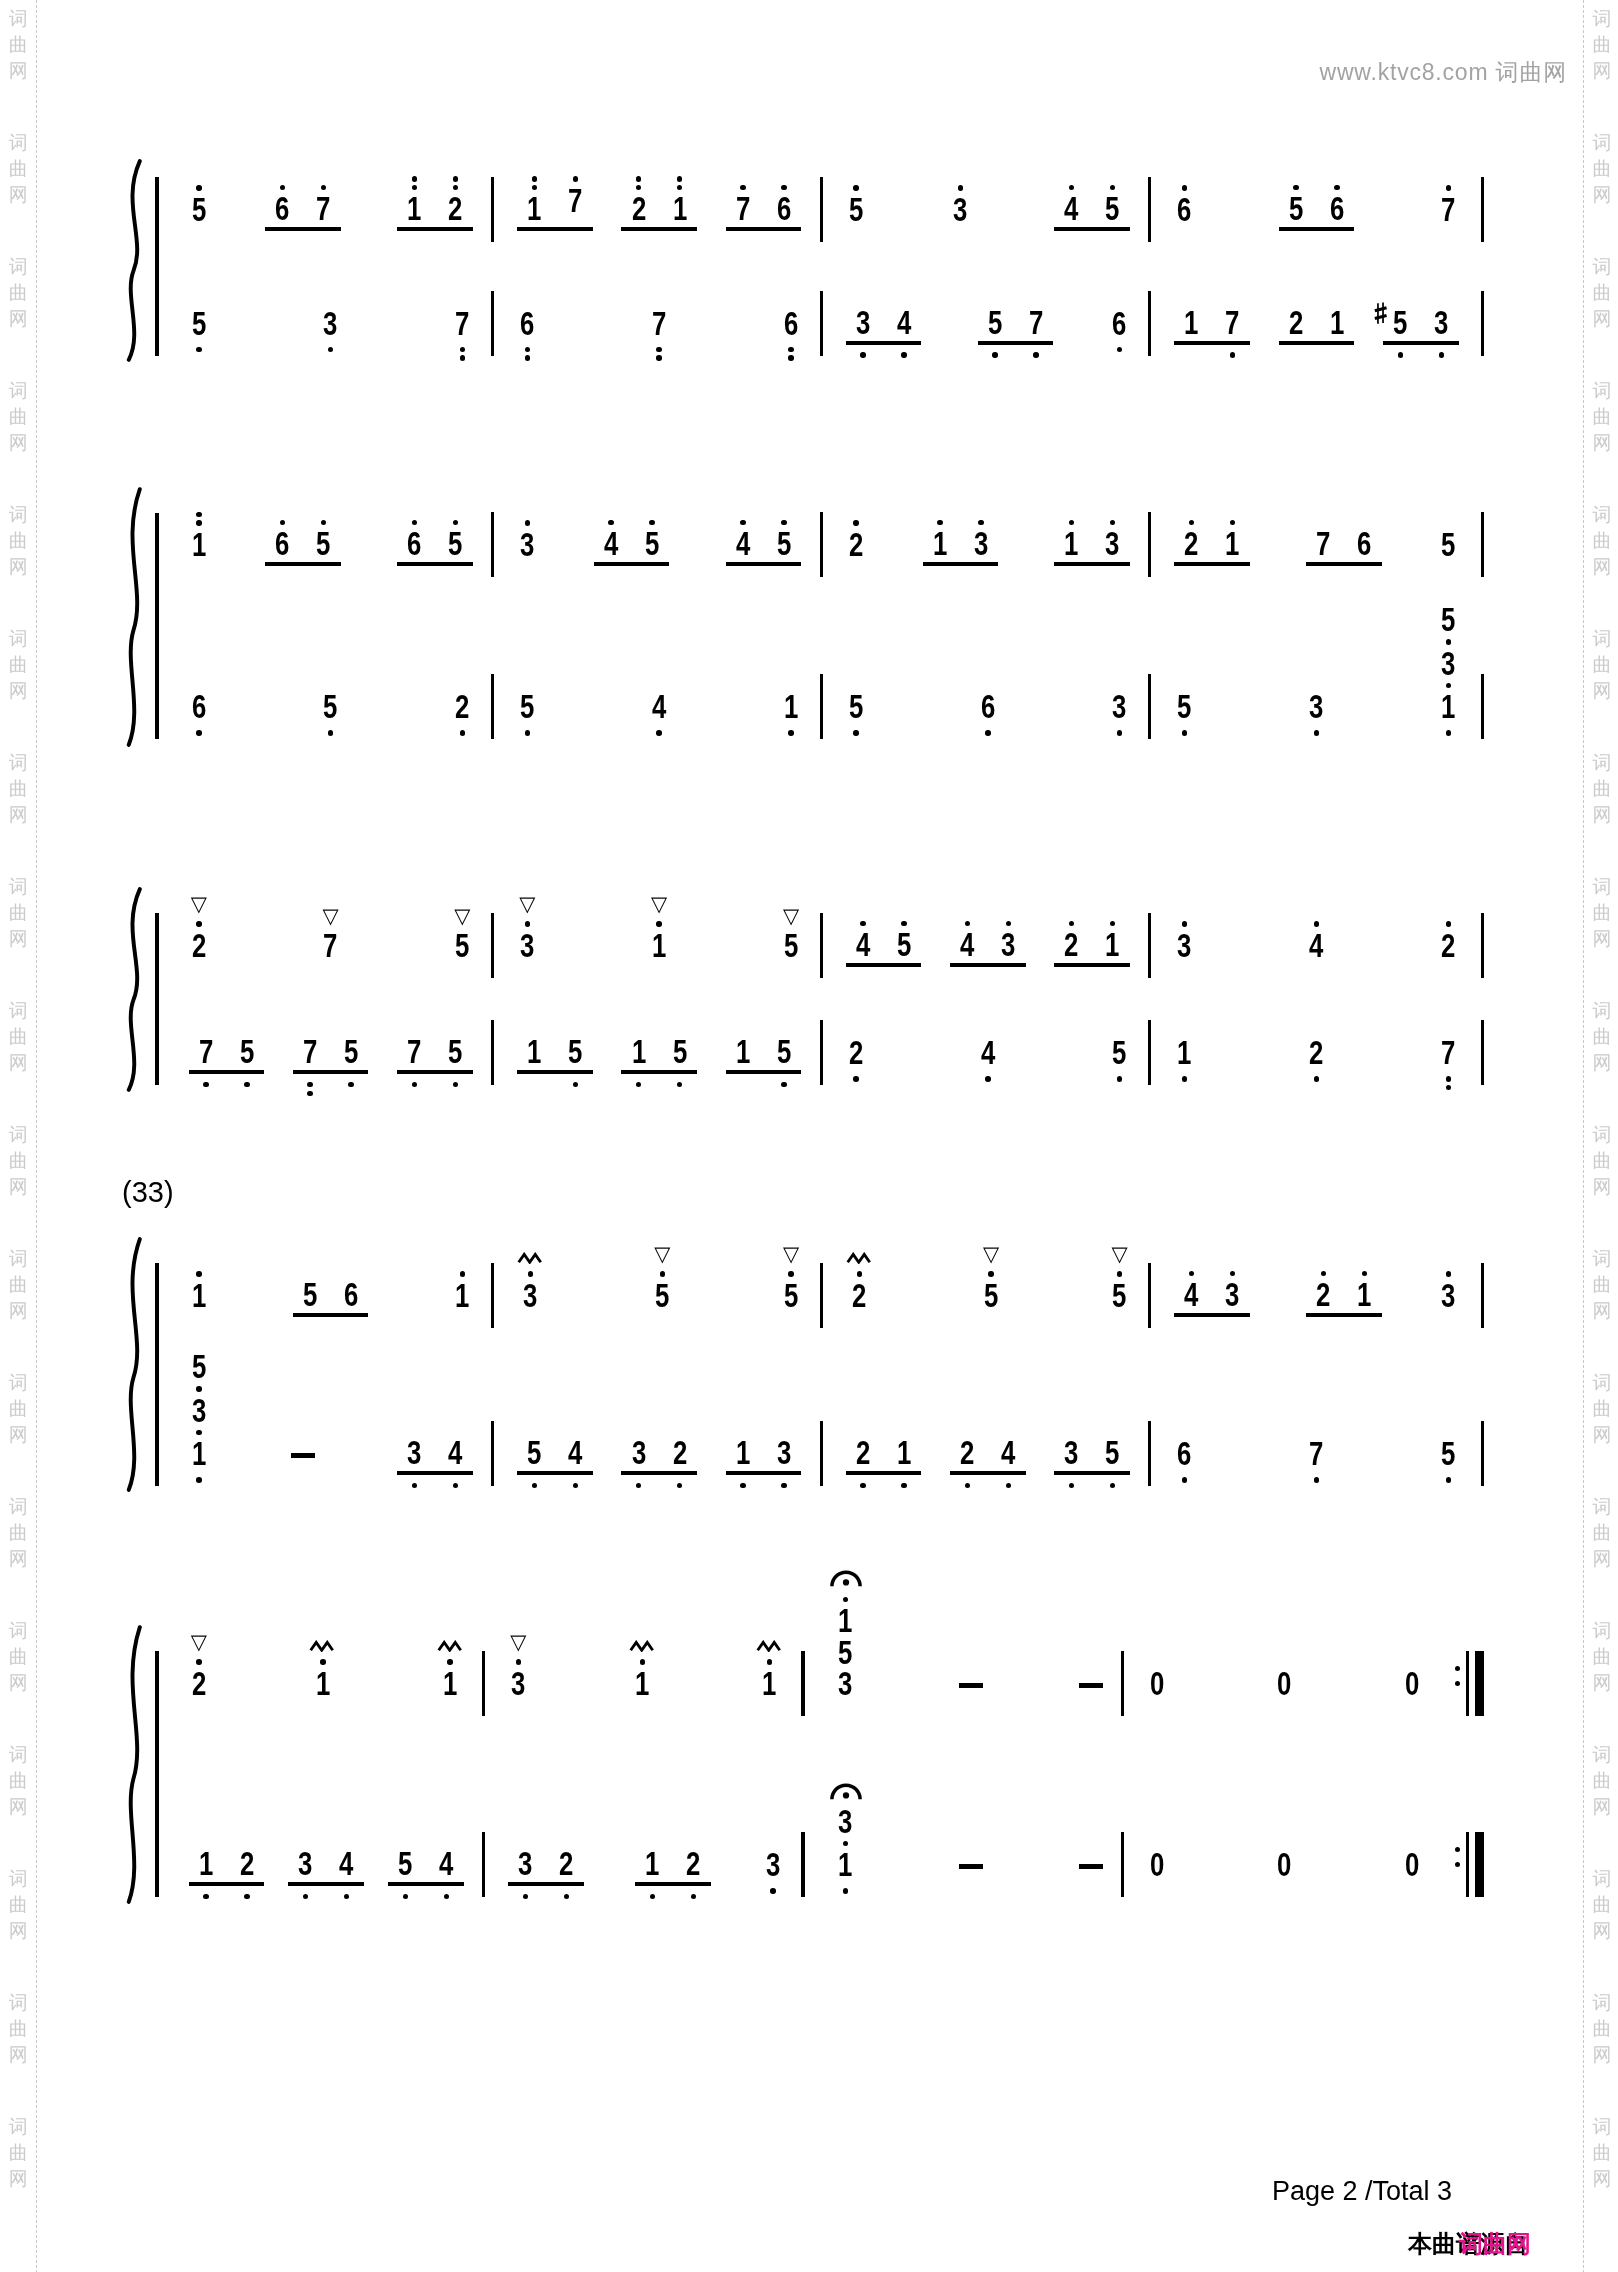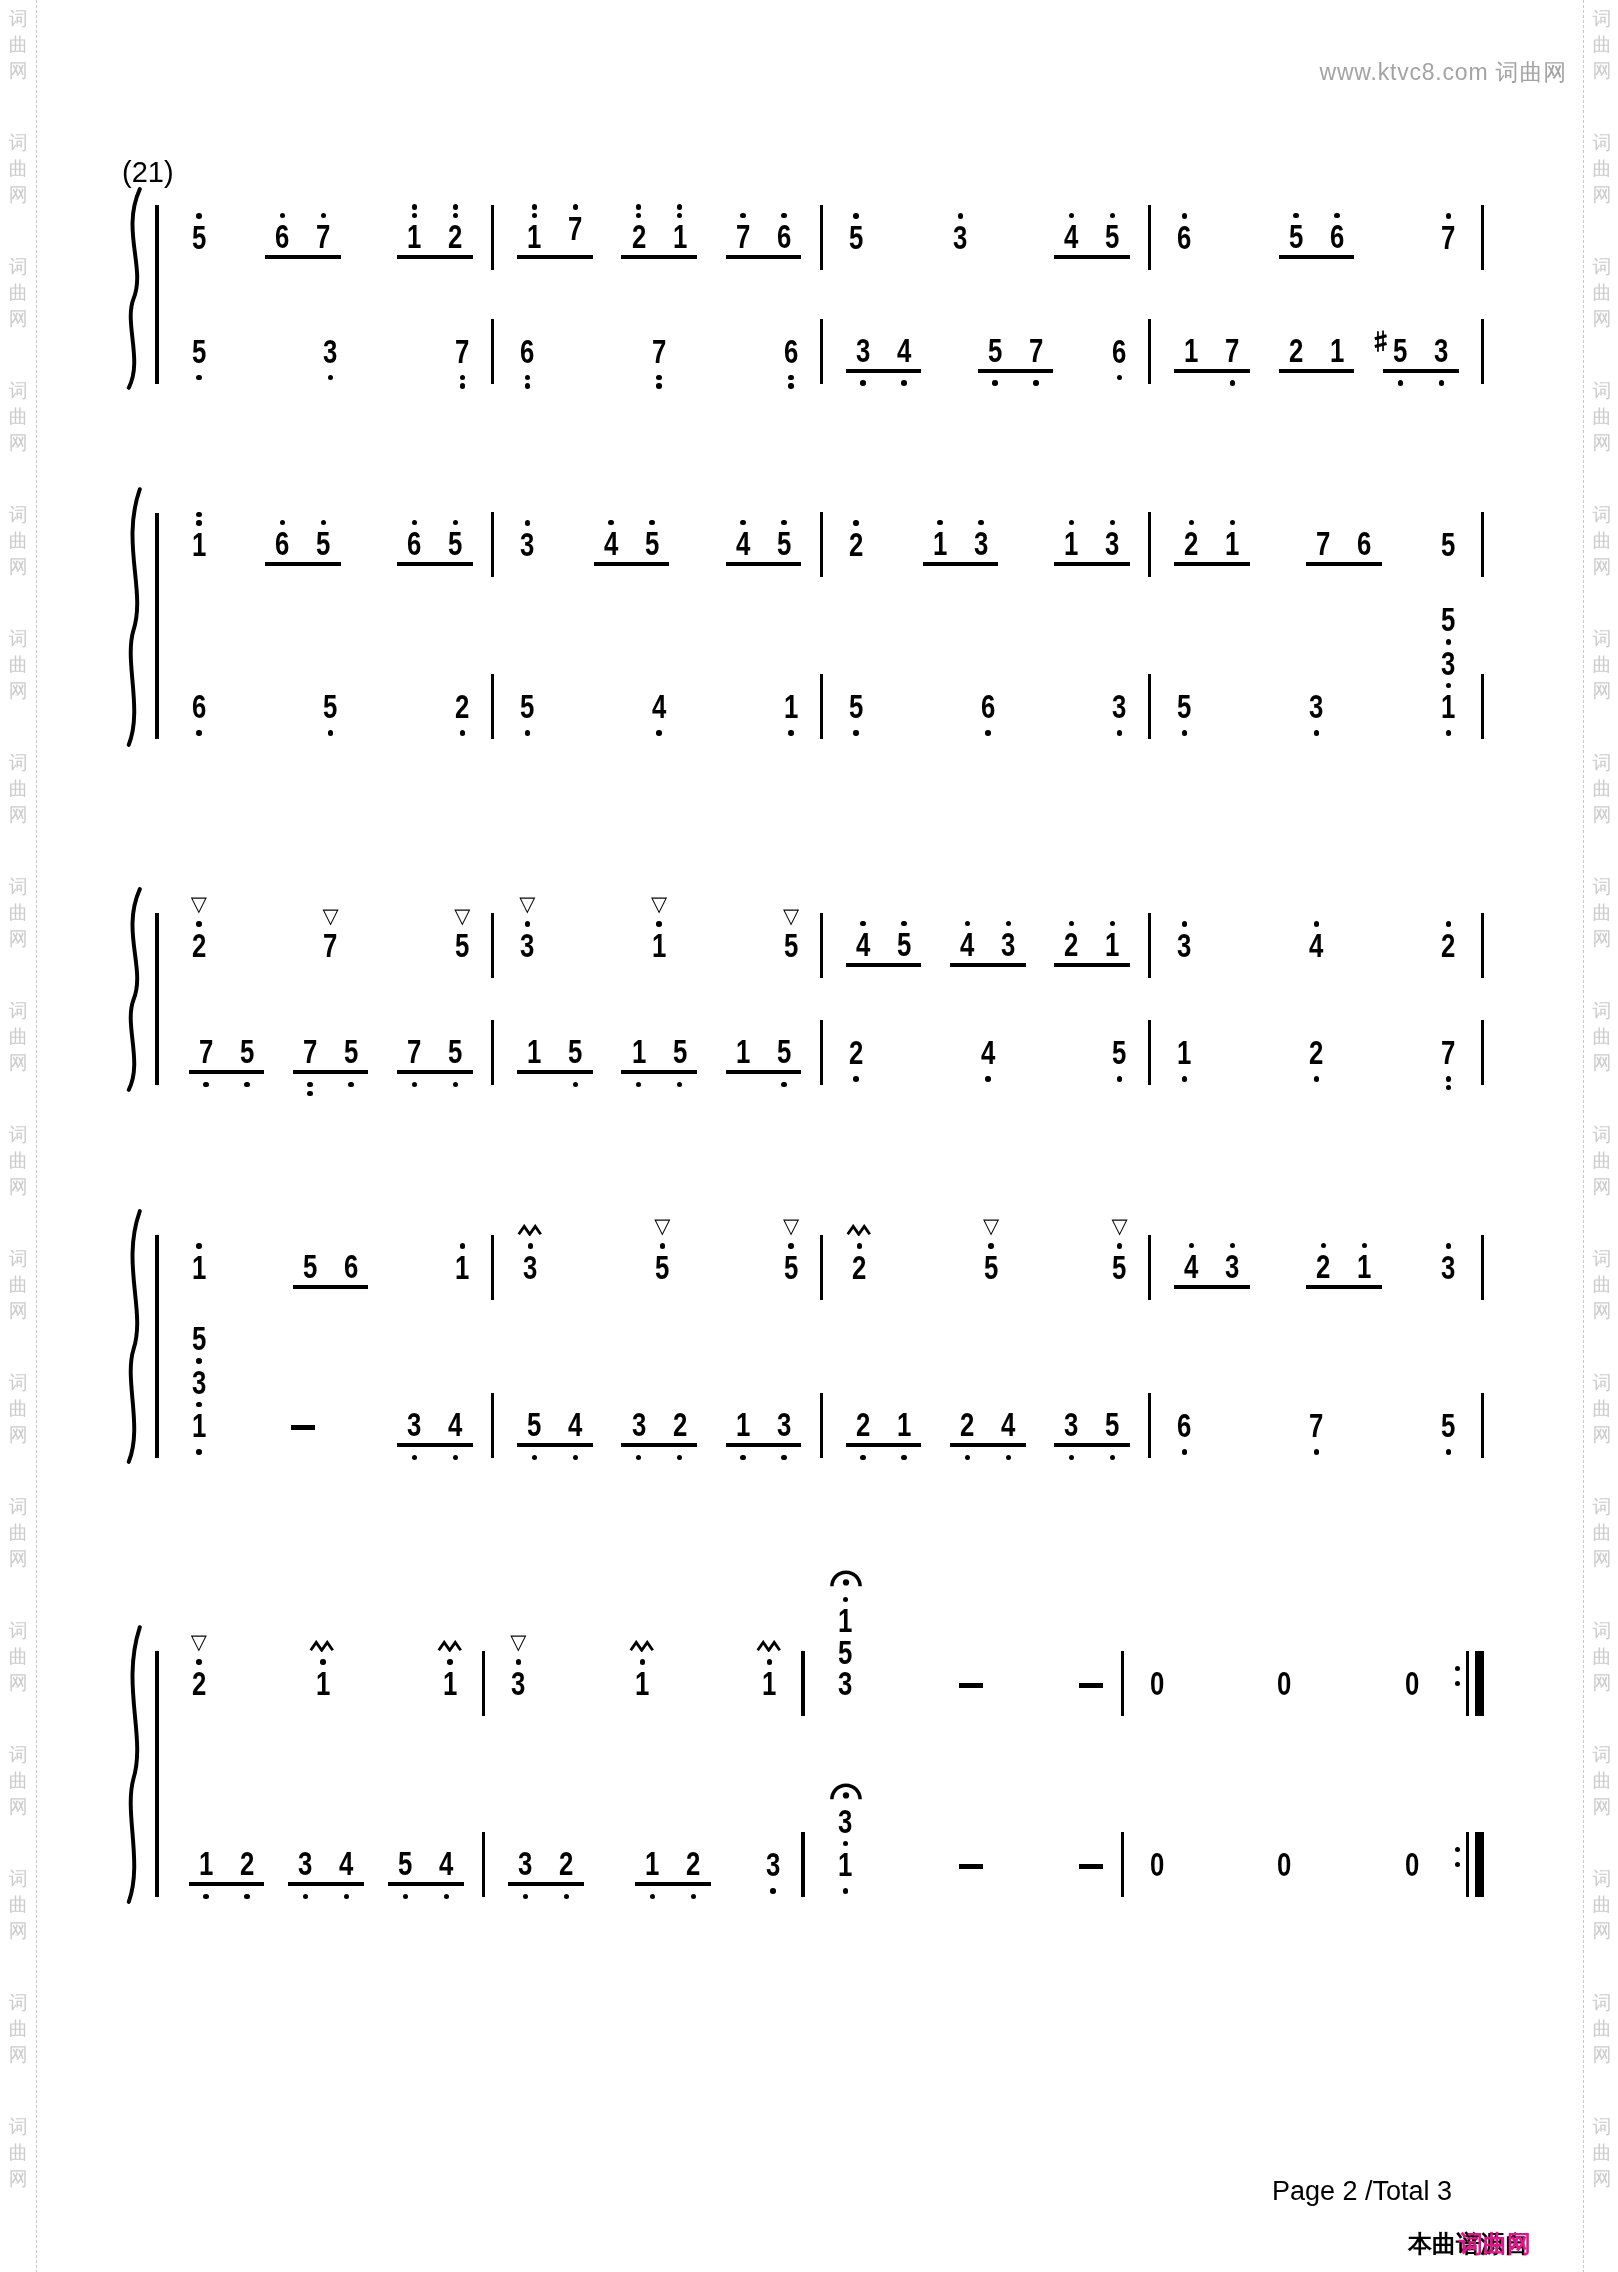--- a/index.html
+++ b/index.html
@@ -237,21 +237,20 @@
     <div class="vgroup">
       <div>词</div>
       <div>曲</div>
       <div>网</div>
     </div>
   </div>
 <div id="wm-header">www.ktvc8.com 词曲网</div>
 
 <div id="score">
     <div class="system" style="top: 158px;">
-      <div class="syslabel">(21)</div>
       <div class="music grid" style="grid-template-columns: 1fr 8px 1fr 8px 1fr 8px 1fr 9.5px; grid-template-rows: 95px 93px; row-gap: 20.5px;">
         <div class="brace" style="top: 0px;"><svg width="35" height="205" viewBox="0 0 44 260">
             <path d="M30 4 C6 57.2 38 104 22 143 C10 174.20000000000002 34 221 16 256" fill="none" stroke="#000" stroke-width="5" stroke-linecap="round"></path>
           </svg></div>
         <div class="startline" style="top: 19px; bottom: 11px;"></div>
         <div class="cell" style="grid-area: 1 / 1;">
           <div class="unit">
             <div class="dtop">
               <div class="dots">
                 <div class="dot"></div>
@@ -1457,20 +1456,21 @@
             </div>
           </div>
         </div>
         <div class="bar" style="grid-area: 2 / 2;"></div>
         <div class="bar" style="grid-area: 2 / 4;"></div>
         <div class="bar" style="grid-area: 2 / 6;"></div>
         <div class="bar" style="grid-area: 2 / 8; justify-self: end;"></div>
       </div>
     </div>
     <div class="system" style="top: 1178px;">
+      <div class="syslabel">(33)</div>
       <div class="music grid" style="grid-template-columns: 1fr 8px 1fr 8px 1fr 8px 1fr 9.5px; grid-template-rows: 133px 134px; row-gap: 24px;">
         <div class="brace" style="top: 30px;"><svg width="35" height="257" viewBox="0 0 44 326">
             <path d="M30 4 C6 71.72 38 130.4 22 179.3 C10 218.42000000000002 34 277.09999999999997 16 322" fill="none" stroke="#000" stroke-width="5" stroke-linecap="round"></path>
           </svg></div>
         <div class="startline" style="top: 57px; bottom: 11px;"></div>
         <div class="cell" style="grid-area: 1 / 1;">
           <div class="unit">
             <div class="dtop">
               <div class="dots">
                 <div class="dot"></div>

